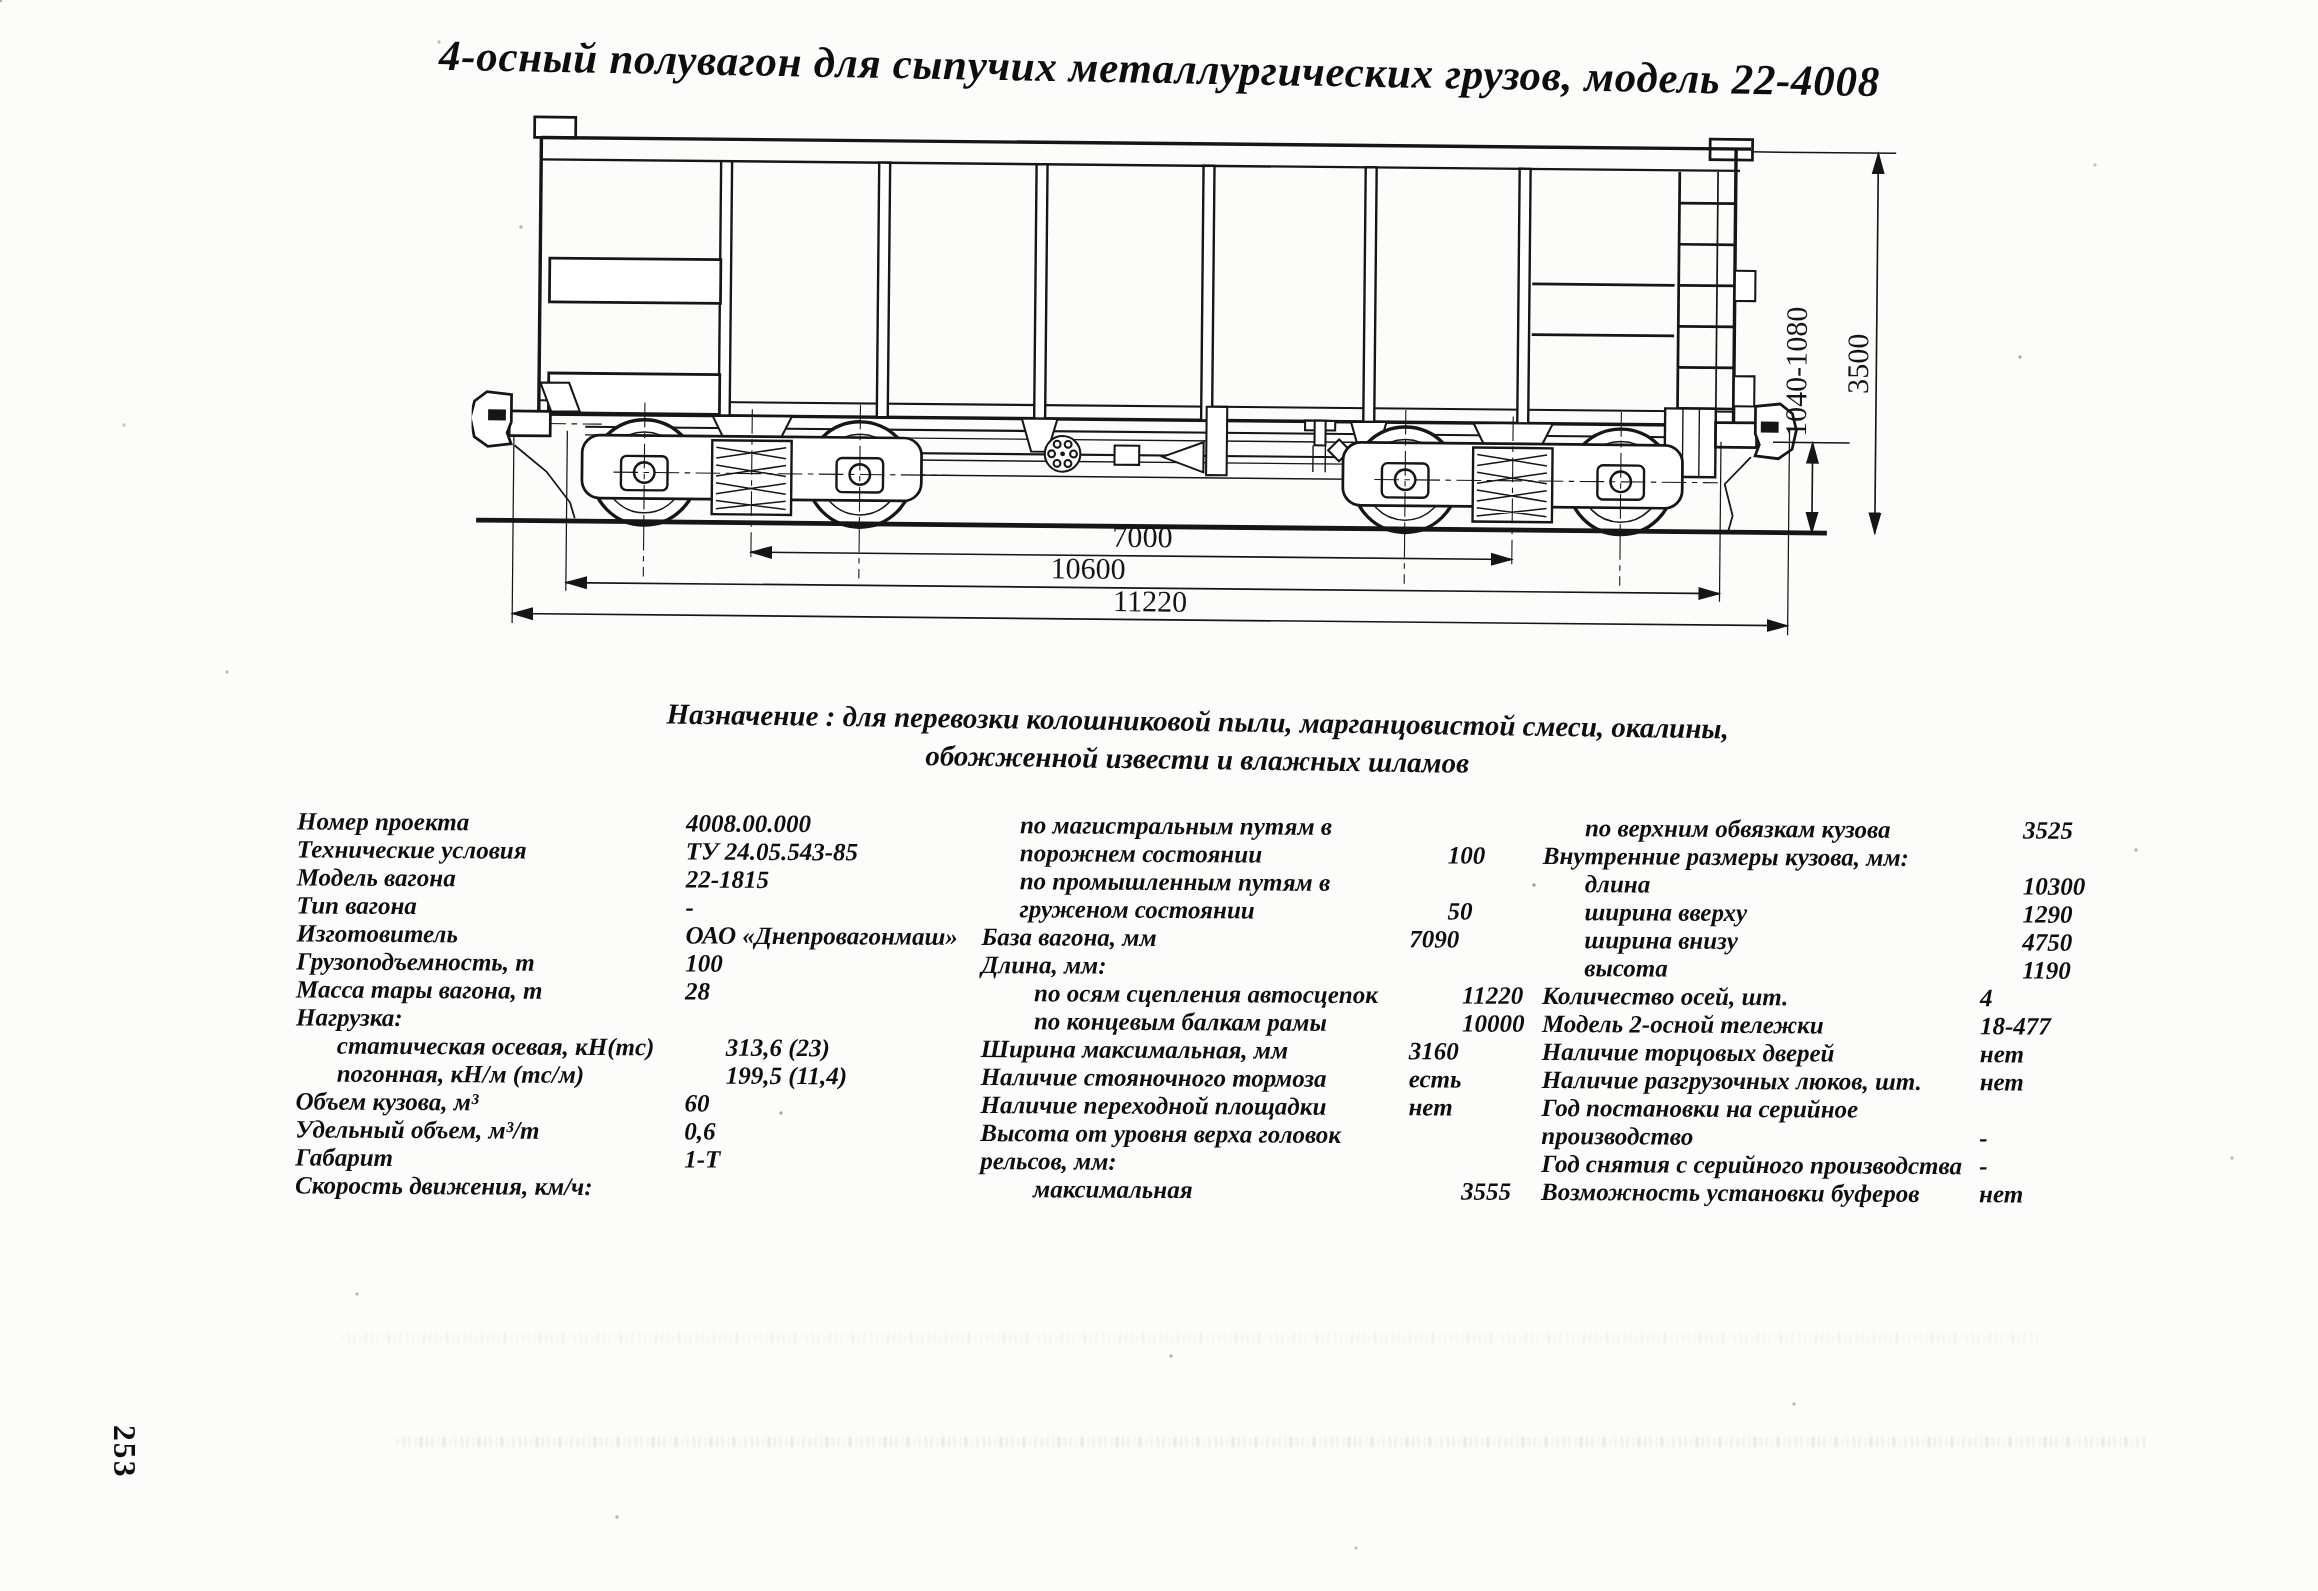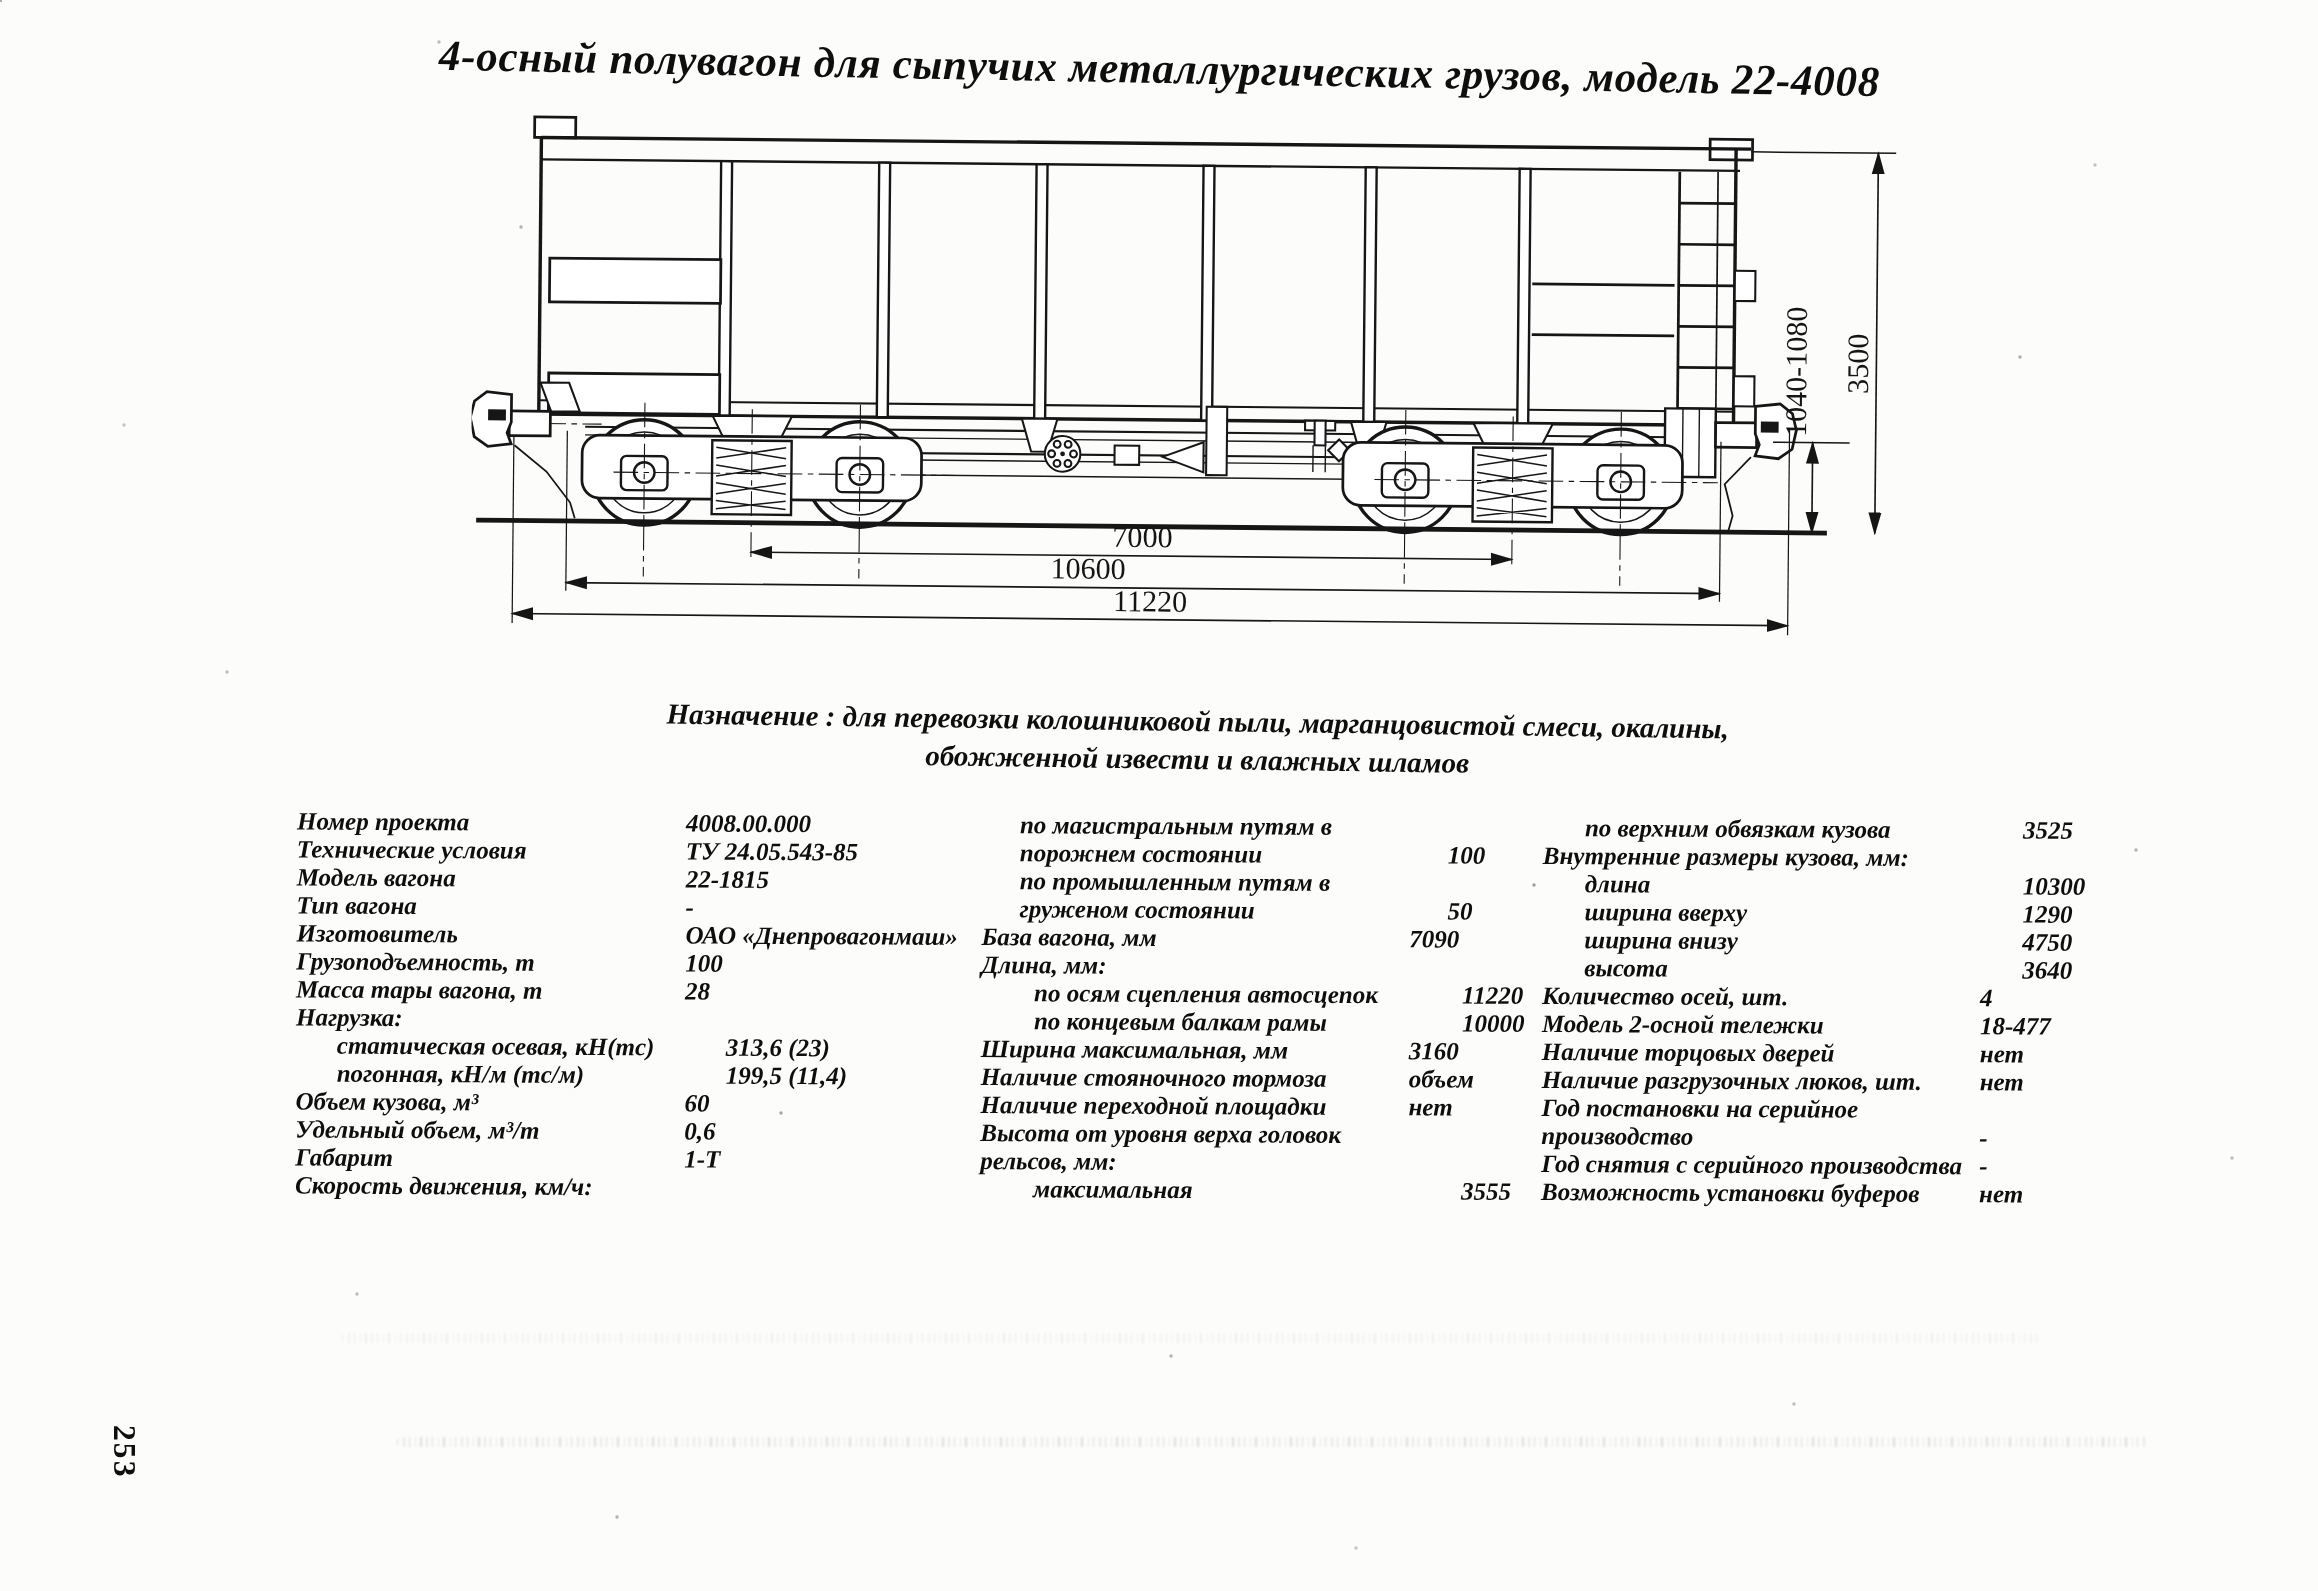--- a/index.html
+++ b/index.html
@@ -350,21 +350,21 @@
         <span class="svalue">10000</span>
       </div>
 
       <div class="srow">
         <span class="slabel">Ширина максимальная, мм</span>
         <span class="svalue">3160</span>
       </div>
 
       <div class="srow">
         <span class="slabel">Наличие стояночного тормоза</span>
-        <span class="svalue">объем</span>
+        <span class="svalue">есть</span>
       </div>
 
       <div class="srow">
         <span class="slabel">Наличие переходной площадки</span>
         <span class="svalue">нет</span>
       </div>
 
       <div class="srow">
         <span class="slabel">Высота от уровня верха головок</span>
         <span class="svalue"></span>
@@ -402,21 +402,21 @@
         <span class="svalue">1290</span>
       </div>
 
       <div class="srow">
         <span class="slabel" style="padding-left: 42px;">ширина внизу</span>
         <span class="svalue">4750</span>
       </div>
 
       <div class="srow">
         <span class="slabel" style="padding-left: 42px;">высота</span>
-        <span class="svalue">3640</span>
+        <span class="svalue">1190</span>
       </div>
 
       <div class="srow">
         <span class="slabel">Количество осей, шт.</span>
         <span class="svalue">4</span>
       </div>
 
       <div class="srow">
         <span class="slabel">Модель 2-осной тележки</span>
         <span class="svalue">18-477</span>

